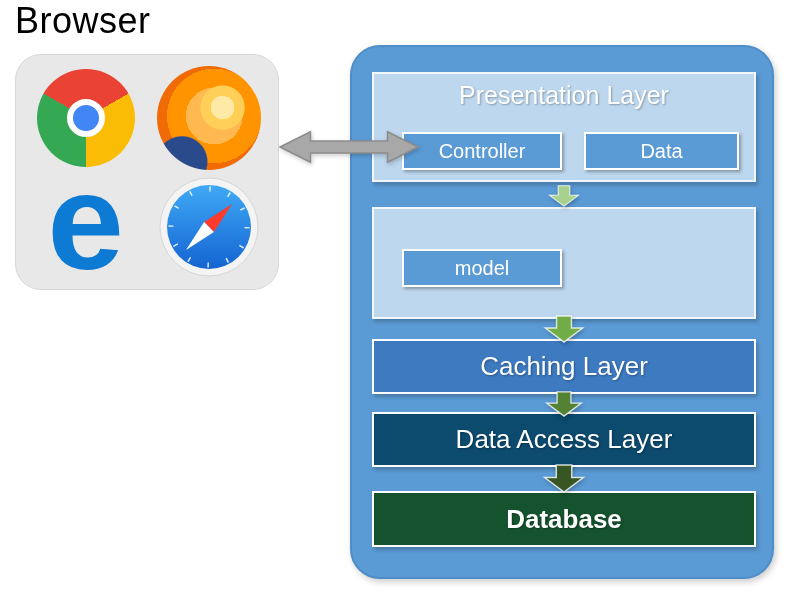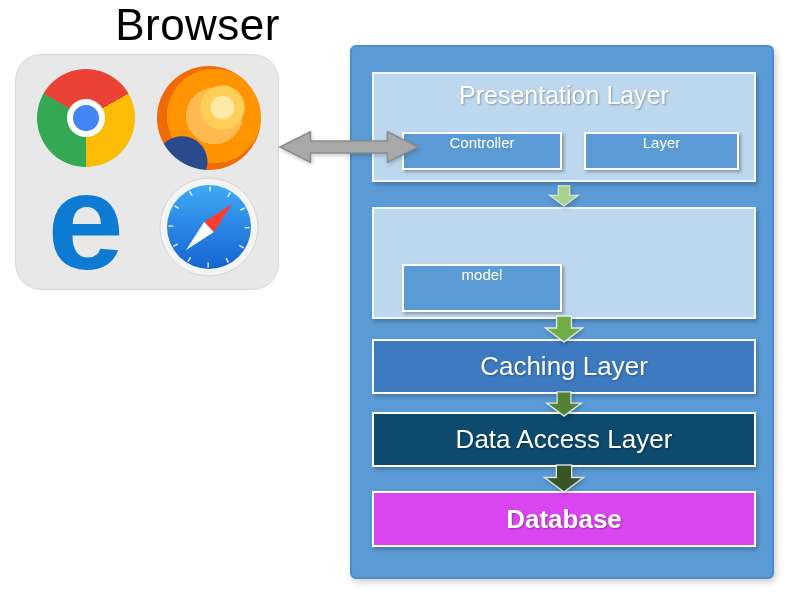--- a/index.html
+++ b/index.html
@@ -1,21 +1,21 @@
 <!DOCTYPE html>
 <html><head>
 <meta charset="utf-8">
 <style>
   *{box-sizing:border-box;margin:0;padding:0}
   html,body{background:#fff}
   body{font-family:"Liberation Sans","DejaVu Sans",sans-serif}
   .stage{position:relative;width:800px;height:596px;background:#fff;overflow:hidden}
 
   
-  .title{position:absolute;top:0;font-size:44px;color:#000;text-align:right;letter-spacing:.5px}
+  .title{position:absolute;top:0;font-size:36px;color:#000;text-align:left;letter-spacing:.5px}
   .browser-title{left:15px;width:265px}
   .server-title{left:350px;width:424px}
 
   
   .browser-panel{position:absolute;left:15px;top:54px;width:264px;height:236px;background:#e9e8e8;
     border:1px solid #d9d9d9;border-radius:26px;display:grid;grid-template-columns:1fr 1fr;
     grid-template-rows:1fr 1fr;place-items:center;padding:8px}
   .icon-tile{width:118px;height:106px;display:flex;align-items:center;justify-content:center}
   .chrome{position:relative;width:98px;height:98px;border-radius:50%;
     background:conic-gradient(from -60deg,#ea4335 0 120deg,#fbbc05 120deg 240deg,#34a853 240deg 360deg)}
@@ -27,37 +27,37 @@
     radial-gradient(circle at 55% 48%,#ffb950 0 36%,#ff9400 36% 60%,#f06a05 60% 84%,#dd4a00 100%)}
   .edge{font-size:138px;font-weight:bold;color:#0d7ad4;line-height:1;transform:translateY(-6px)}
   .safari{width:100px;height:100px;display:block}
 
   
   .client-server-arrow{position:absolute;left:278px;top:126px;width:142px;height:42px;z-index:5;
     filter:drop-shadow(1px 2px 2px rgba(0,0,0,.2))}
 
   
   .server-panel{position:absolute;left:350px;top:45px;width:424px;height:534px;background:#5b9bd5;
-    border:2px solid #4d8dca;border-radius:6px;box-shadow:2px 3px 6px rgba(0,0,0,.2)}
+    border:2px solid #4d8dca;border-radius:30px;box-shadow:2px 3px 6px rgba(0,0,0,.2)}
   .layer{position:absolute;left:20px;width:384px;box-shadow:2px 3px 4px rgba(0,0,0,.22)}
   .layer.light{background:#bdd7ee;border:2px solid rgba(255,255,255,.8)}
   .layer-title{color:#fff;font-size:25px;text-align:center;text-shadow:1px 1px 2px rgba(0,0,0,.3);white-space:nowrap}
   .light .layer-title{margin-top:7px}
   .presentation{top:25px;height:110px}
   .business{top:160px;height:112px}
-  .inner-box{position:absolute;background:#5b9bd5;border:2px solid #fff;color:#fff;font-size:15px;
-    display:flex;justify-content:center;box-shadow:2px 2px 3px rgba(0,0,0,.3)}
+  .inner-box{position:absolute;background:#5b9bd5;border:2px solid #fff;color:#fff;font-size:20px;
+    display:flex;align-items:center;justify-content:center;box-shadow:2px 2px 3px rgba(0,0,0,.3)}
   .controller{left:28px;top:58px;width:160px;height:38px}
   .view{left:210px;top:58px;width:155px;height:38px}
-  .model{left:28px;top:55px;width:160px;height:48px}
+  .model{left:28px;top:40px;width:160px;height:38px}
   .solid{display:flex;align-items:center;justify-content:center;border:2px solid #fff;height:55px}
   .solid .layer-title{font-size:26px;margin:0}
   .caching{top:292px;background:#3d7ac0}
   .data-access{top:365px;background:#0c4a6e}
-  .database{top:444px;height:56px;background:#d946ef}
+  .database{top:444px;height:56px;background:#14532d}
   .database .layer-title{font-weight:bold}
 
   
   .flow-arrow{position:absolute;z-index:3;filter:drop-shadow(1px 2px 2px rgba(0,0,0,.25))}
   .a1{left:196px;top:137px;width:32px;height:24px}
   .a2{left:190px;top:268px;width:44px;height:28px}
   .a3{left:190px;top:344px;width:44px;height:26px}
   .a4{left:190px;top:417px;width:44px;height:29px}
 </style>
 </head>
@@ -101,21 +101,21 @@
   </svg>
 
   <div class="server-panel">
 
     <div class="layer light presentation">
       <div class="layer-title">Presentation Layer</div>
       <div class="inner-box controller">
         <span>Controller</span>
       </div>
       <div class="inner-box view">
-        <span>Layer</span>
+        <span>Data</span>
       </div>
     </div>
 
     <div class="layer light business">
       <div class="inner-box model">
         <span>model</span>
       </div>
     </div>
 
     <div class="layer solid caching">

